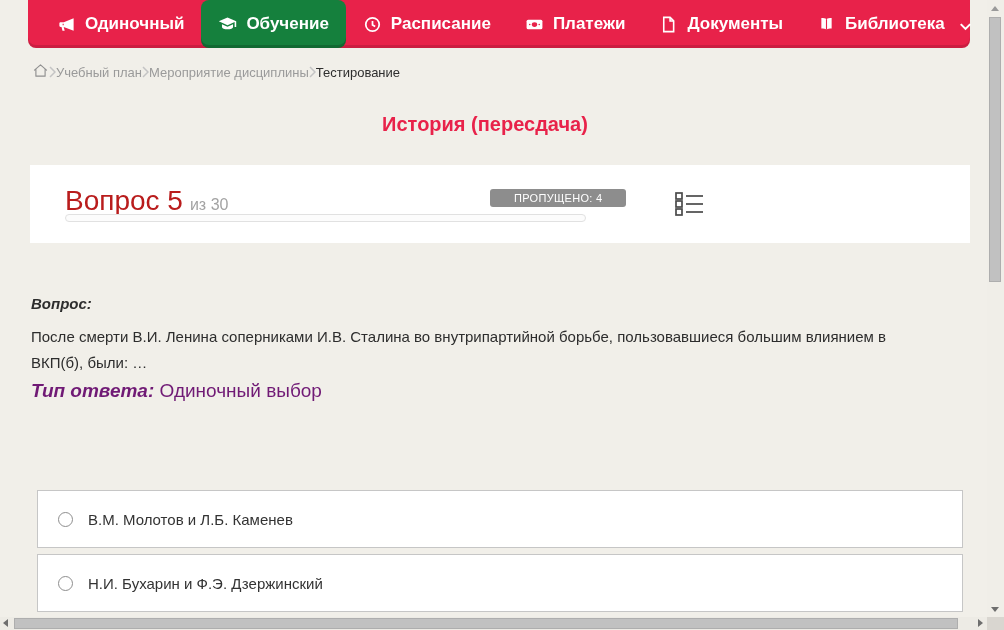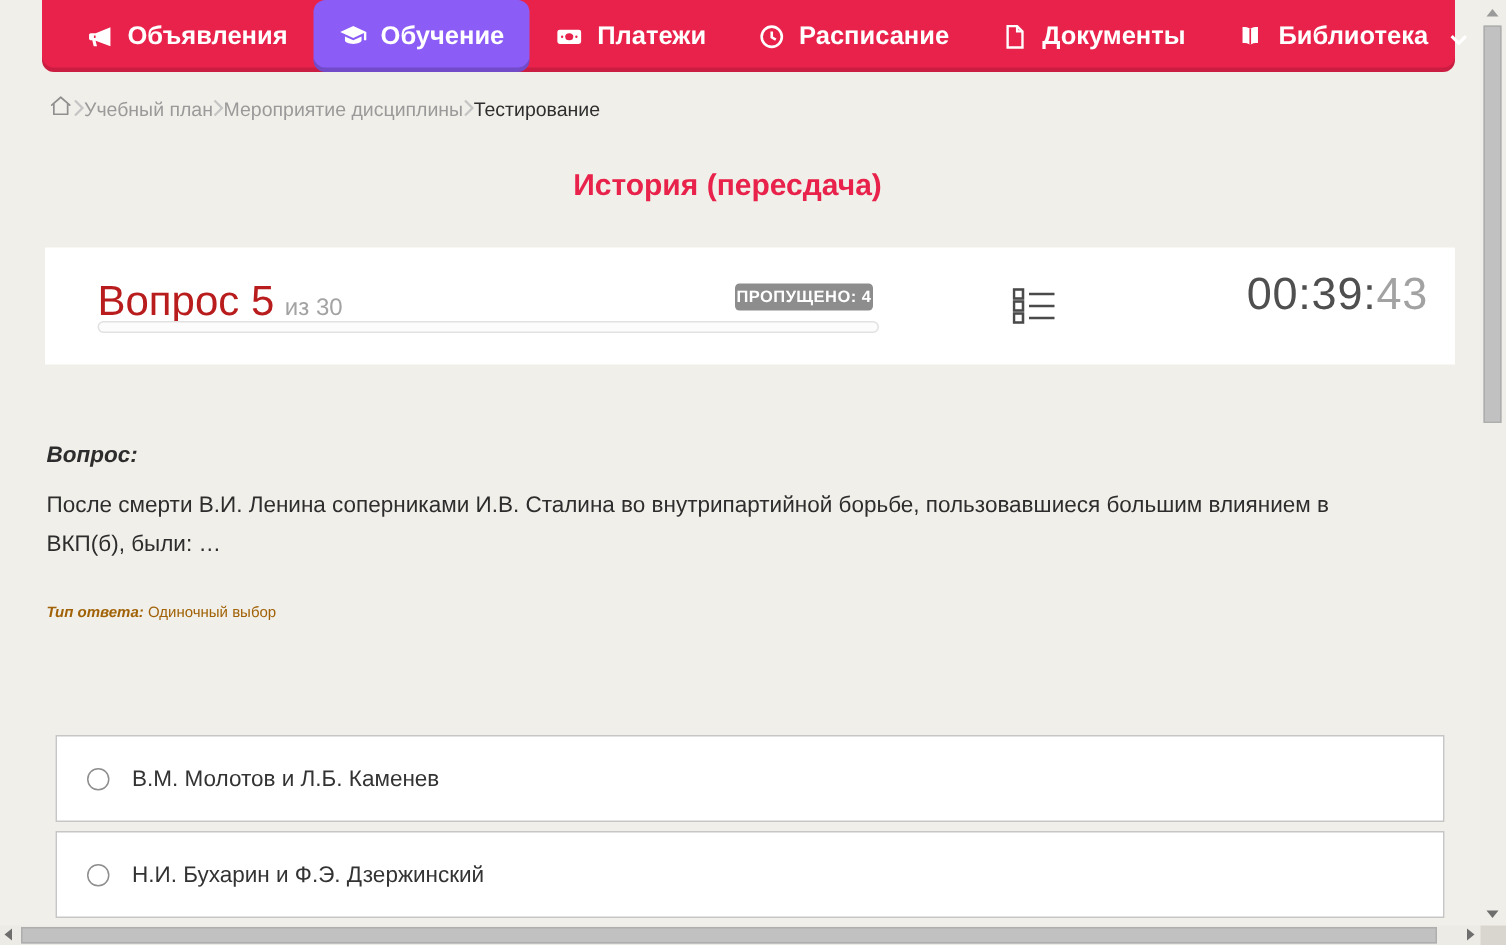--- a/index.html
+++ b/index.html
@@ -20,21 +20,21 @@
     padding:0 12px;
     box-shadow: inset 0 -3px 0 rgba(0,0,0,0.12);
   }
   .nav-item {
     display:flex; align-items:center; gap:9px;
     padding:0 17px;
     color:#fff; font-weight:700; font-size:17px;
     white-space:nowrap; cursor:pointer;
   }
   .nav-item.active {
-    background:#8b5cf6; border-radius:8px;
+    background:#15803d; border-radius:8px;
     box-shadow: inset 0 -3px 0 rgba(0,0,0,0.18);
   }
   .nav-item svg { width:19px; height:19px; display:block; flex:none; }
   .nav-item .chev { width:14px; height:14px; margin-left:2px; }
 
   
   .breadcrumb {
     position:absolute; left:32px; top:61px; height:22px;
     display:flex; align-items:center; 
     font-size:13px; color:#9a9a9a;
@@ -57,22 +57,22 @@
   }
   .q-title {
     position:absolute; left:35px; top:20px;
     display:flex; align-items:baseline; gap:7px;
   }
   .q-num { font-size:28px; color:#b91c1c; }
   .q-of  { font-size:16px; color:#a3a3a3; }
   .badge {
     position:absolute; left:460px; top:24px;
     background:#8d8d8d; color:#fff;
-    font-size:11px; font-weight:700; letter-spacing:0.3px;
-    padding:3px 1px; border-radius:3px;
+    font-size:11px; font-weight:400; letter-spacing:0.3px;
+    padding:3px 24px; border-radius:3px;
   }
   .progress {
     position:absolute; left:35px; top:49px; width:521px; height:8px;
     background:#fcfcfc; border:1px solid #e1e1e1; border-radius:5px;
   }
   .list-btn {
     position:absolute; left:645px; top:26px; width:30px; height:26px;
     cursor:pointer;
   }
   .timer {
@@ -81,22 +81,22 @@
   }
   .timer .sec { color:#a2a2a2; }
 
   
   .question {
     position:absolute; left:31px; top:291px; width:905px;
     font-size:15px; color:#2d2d2d; line-height:26px;
   }
   .q-label { font-weight:700; font-style:italic; margin-bottom:7px; }
   .answer-type {
-    position:absolute; left:31px; top:403px;
-    font-size:10px; color:#a16207;
+    position:absolute; left:31px; top:380px;
+    font-size:19px; color:#701a75;
   }
   .answer-type .at-label { font-weight:700; font-style:italic; }
 
   
   .options { position:absolute; left:37px; top:490px; width:926px; }
   .option {
     height:58px; background:#fff; border:1px solid #c6c6c6;
     display:flex; align-items:center; padding-left:20px;
     margin-bottom:6px; cursor:pointer;
   }
@@ -152,50 +152,50 @@
 </head>
 <body>
 
 <nav class="navbar">
   <div class="nav-item">
     <span>
         <svg viewBox="0 0 24 24" width="19" height="19">
           <path fill="#fff" d="M21 4 8.6 9H4.5C3.7 9 3 9.7 3 10.5v3c0 .8.7 1.5 1.5 1.5h1.2l1.2 5h2.8l-1.2-4.7L21 20V4zm-13.9 7h1.4v2H7.1v-2z"></path>
         </svg>
       </span>
-    <span>Объявления</span>
+    <span>Одиночный</span>
   </div>
   <div class="nav-item active">
     <span>
         <svg viewBox="0 0 24 24" width="19" height="19">
           <path fill="#fff" d="M12 3 1 8l11 5 9-4.1V15h2V8L12 3z"></path>
           <path fill="#fff" d="M5 11.7V15c0 1.7 3.1 3 7 3s7-1.3 7-3v-3.3l-7 3.2-7-3.2z"></path>
         </svg>
       </span>
     <span>Обучение</span>
+  </div>
+  <div class="nav-item">
+    <span>
+        <svg viewBox="0 0 24 24" width="19" height="19">
+          <circle cx="12" cy="12" r="8.5" fill="none" stroke="#fff" stroke-width="2.2"></circle>
+          <path d="M12 7.5v5l3.4 2" fill="none" stroke="#fff" stroke-width="2.2"></path>
+        </svg>
+      </span>
+    <span>Расписание</span>
   </div>
   <div class="nav-item">
     <span>
         <svg viewBox="0 0 24 24" width="19" height="19">
           <rect x="2" y="6" width="20" height="12" rx="2" fill="#fff"></rect>
           <ellipse cx="12" cy="12" rx="3.4" ry="3" fill="#e8224a"></ellipse>
           <circle cx="6" cy="12" r="1" fill="#e8224a"></circle>
           <circle cx="18" cy="12" r="1" fill="#e8224a"></circle>
         </svg>
       </span>
     <span>Платежи</span>
-  </div>
-  <div class="nav-item">
-    <span>
-        <svg viewBox="0 0 24 24" width="19" height="19">
-          <circle cx="12" cy="12" r="8.5" fill="none" stroke="#fff" stroke-width="2.2"></circle>
-          <path d="M12 7.5v5l3.4 2" fill="none" stroke="#fff" stroke-width="2.2"></path>
-        </svg>
-      </span>
-    <span>Расписание</span>
   </div>
   <div class="nav-item">
     <span>
         <svg viewBox="0 0 24 24" width="19" height="19">
           <path d="M6 3h8l4.5 4.5V21H6z" fill="none" stroke="#fff" stroke-width="2"></path>
           <path d="M14 3v4.5h4.5" fill="none" stroke="#fff" stroke-width="2"></path>
         </svg>
       </span>
     <span>Документы</span>
   </div>
@@ -249,23 +249,20 @@
   <span class="badge">ПРОПУЩЕНО: 4</span>
   <div class="progress"></div>
   <span class="list-btn"><svg viewBox="0 0 30 26" width="30" height="26">
         <rect x="1" y="2" width="6" height="6" fill="none" stroke="#4a4a4a" stroke-width="1.7"></rect>
         <line x1="11" y1="5" x2="28" y2="5" stroke="#4a4a4a" stroke-width="1.7"></line>
         <rect x="1" y="10" width="6" height="6" fill="none" stroke="#4a4a4a" stroke-width="1.7"></rect>
         <line x1="11" y1="13" x2="28" y2="13" stroke="#4a4a4a" stroke-width="1.7"></line>
         <rect x="1" y="18" width="6" height="6" fill="none" stroke="#4a4a4a" stroke-width="1.7"></rect>
         <line x1="11" y1="21" x2="28" y2="21" stroke="#4a4a4a" stroke-width="1.7"></line>
       </svg></span>
-  <div class="timer">
-    <span>00:39:</span><span class="sec">43</span>
-  </div>
 </div>
 
 <div class="question">
   <div class="q-label">Вопрос:</div>
   <div class="q-text">После смерти В.И. Ленина соперниками И.В. Сталина во внутрипартийной борьбе, пользовавшиеся большим влиянием в ВКП(б), были: …</div>
 </div>
 <div class="answer-type">
   <span class="at-label">Тип ответа:</span>
   <span>Одиночный выбор</span>
 </div>

